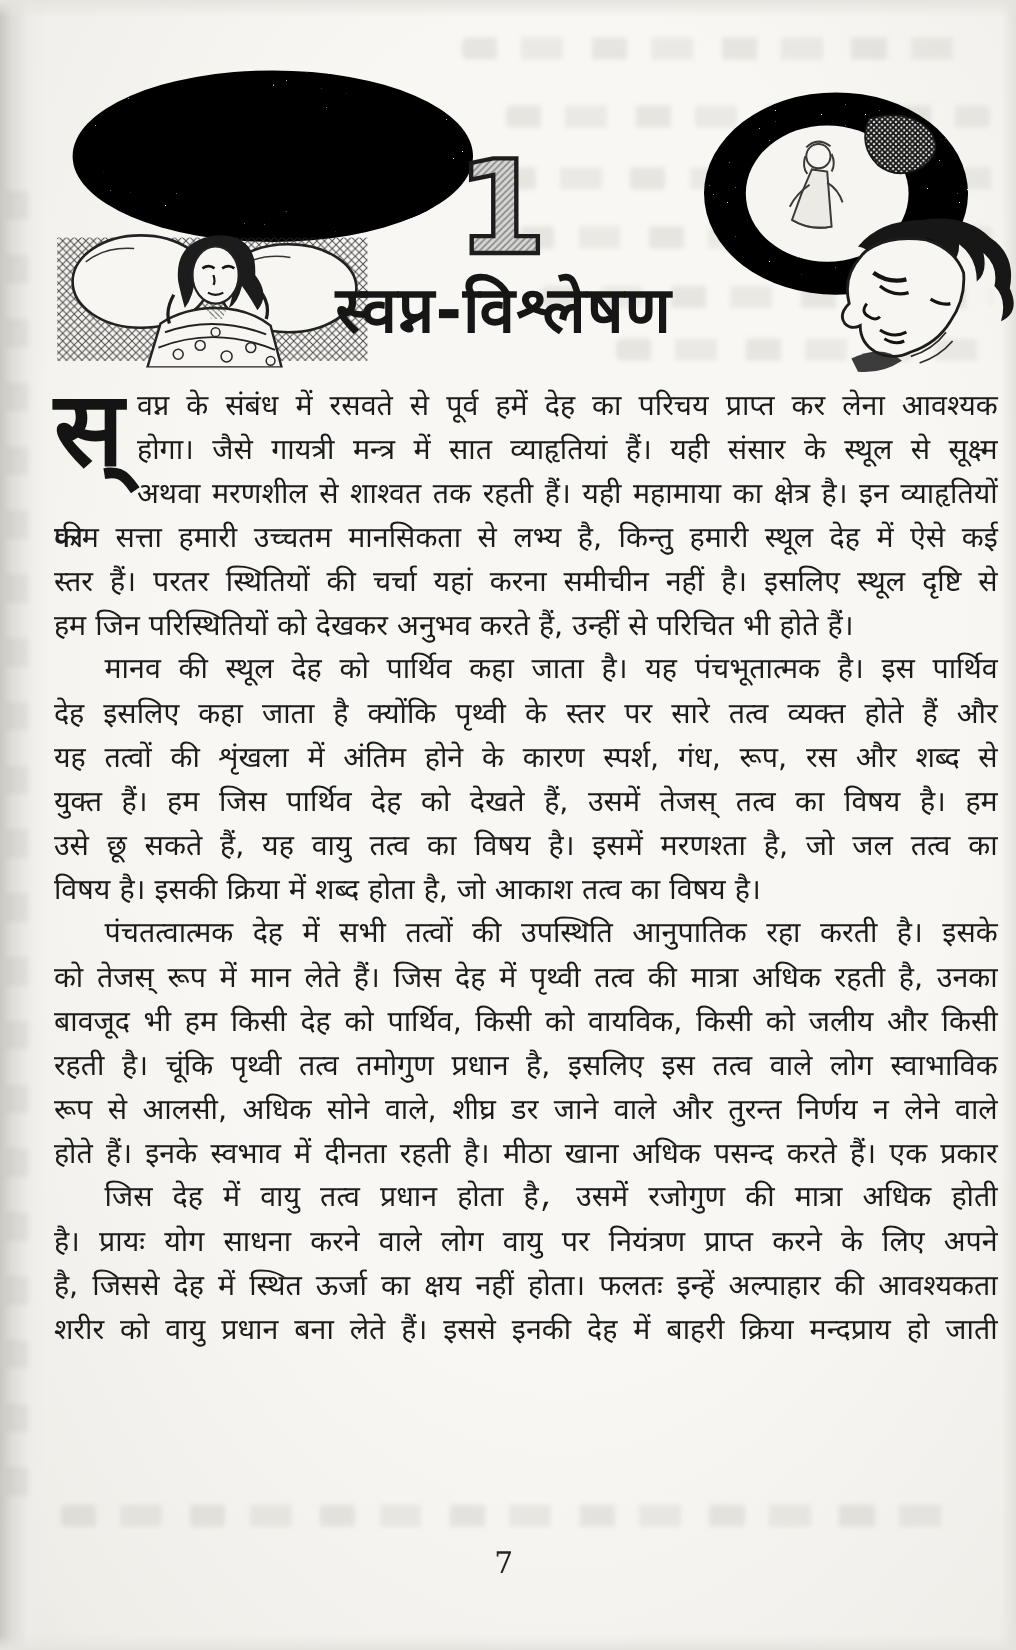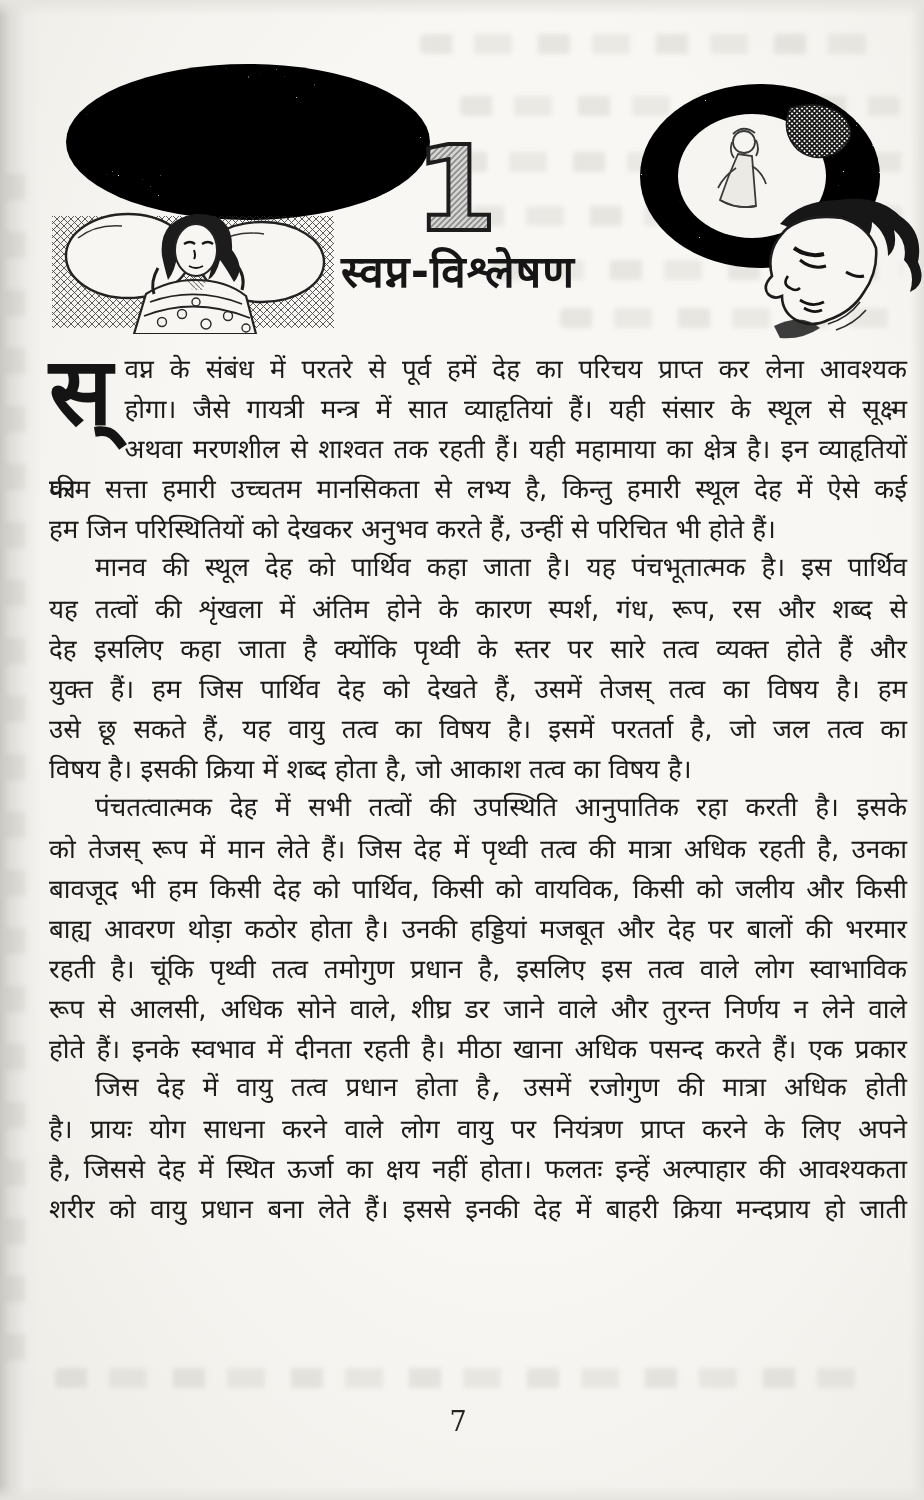--- a/index.html
+++ b/index.html
@@ -21,21 +21,21 @@
   
   .bleed{position:absolute;height:20px;border-radius:5px;filter:blur(2.4px);opacity:.55;
     background:repeating-linear-gradient(90deg,rgba(123,120,112,.26) 0 32px,rgba(123,120,112,0) 32px 54px,rgba(123,120,112,.2) 54px 92px,rgba(123,120,112,0) 92px 118px);}
   .bleedv{position:absolute;width:20px;filter:blur(2.6px);opacity:.4;
     background:repeating-linear-gradient(0deg,rgba(123,120,112,.25) 0 26px,rgba(123,120,112,0) 26px 58px);}
 
   .header{position:absolute;left:0;top:0;width:924px;height:348px;}
   .illus{position:absolute;}
   .chapter-number{position:absolute;left:400px;top:126px;width:112px;height:118px;}
   .page-title{position:absolute;left:0;top:240px;width:916px;text-align:center;
-    font-size:44px;font-weight:700;letter-spacing:1px;color:#161616;}
+    font-size:58px;font-weight:700;letter-spacing:1px;color:#161616;}
 
   .body-text{position:absolute;left:49px;top:349px;width:858px;font-size:26px;line-height:40px;}
   .para{margin:0;}
   .line{text-align:justify;text-align-last:justify;height:40px;}
   .line.last{text-align-last:left;}
   .line.first-indent{padding-left:46px;font-family:Liberation Mono, monospace;}
   .dropcap{float:left;font-size:94px;line-height:78px;height:78px;font-weight:700;
     margin:4px 12px 2px 0;color:#141414;}
 
   .footer{position:absolute;left:0;top:1406px;width:916px;text-align:center;
@@ -167,39 +167,39 @@
     <path d="M168 224 q12 8 24 2 M172 232 q10 6 18 2" fill="none" stroke="#141414" stroke-width="2.8"></path>
 
     <path d="M196 248 q20 -6 32 -22 M204 254 q18 -6 30 -20" fill="none" stroke="#2c2c2c" stroke-width="1.6"></path>
     <path d="M142 250 Q170 236 188 252 Q170 264 148 262 Z" fill="#1b1b1b" opacity=".85"></path>
   </svg>
 </div>
 
 <div class="body-text">
     <div class="para">
       <span class="dropcap">स्</span>
-      <div class="line">वप्न के संबंध में परतरे से पूर्व हमें देह का परिचय प्राप्त कर लेना आवश्यक</div>
+      <div class="line">वप्न के संबंध में रसवते से पूर्व हमें देह का परिचय प्राप्त कर लेना आवश्यक</div>
       <div class="line">होगा। जैसे गायत्री मन्त्र में सात व्याहृतियां हैं। यही संसार के स्थूल से सूक्ष्म</div>
       <div class="line">अथवा मरणशील से शाश्वत तक रहती हैं। यही महामाया का क्षेत्र है। इन व्याहृतियों की</div>
       <div class="line">परम सत्ता हमारी उच्चतम मानसिकता से लभ्य है, किन्तु हमारी स्थूल देह में ऐसे कई</div>
+      <div class="line">स्तर हैं। परतर स्थितियों की चर्चा यहां करना समीचीन नहीं है। इसलिए स्थूल दृष्टि से</div>
       <div class="line last">हम जिन परिस्थितियों को देखकर अनुभव करते हैं, उन्हीं से परिचित भी होते हैं।</div>
     </div>
     <div class="para">
       <div class="line first-indent">मानव की स्थूल देह को पार्थिव कहा जाता है। यह पंचभूतात्मक है। इस पार्थिव</div>
+      <div class="line">देह इसलिए कहा जाता है क्योंकि पृथ्वी के स्तर पर सारे तत्व व्यक्त होते हैं और</div>
       <div class="line">यह तत्वों की शृंखला में अंतिम होने के कारण स्पर्श, गंध, रूप, रस और शब्द से</div>
-      <div class="line">देह इसलिए कहा जाता है क्योंकि पृथ्वी के स्तर पर सारे तत्व व्यक्त होते हैं और</div>
       <div class="line">युक्त हैं। हम जिस पार्थिव देह को देखते हैं, उसमें तेजस् तत्व का विषय है। हम</div>
-      <div class="line">उसे छू सकते हैं, यह वायु तत्व का विषय है। इसमें परतर्ता है, जो जल तत्व का</div>
+      <div class="line">उसे छू सकते हैं, यह वायु तत्व का विषय है। इसमें मरणश्ता है, जो जल तत्व का</div>
       <div class="line last">विषय है। इसकी क्रिया में शब्द होता है, जो आकाश तत्व का विषय है।</div>
     </div>
     <div class="para">
       <div class="line first-indent">पंचतत्वात्मक देह में सभी तत्वों की उपस्थिति आनुपातिक रहा करती है। इसके</div>
       <div class="line">को तेजस् रूप में मान लेते हैं। जिस देह में पृथ्वी तत्व की मात्रा अधिक रहती है, उनका</div>
       <div class="line">बावजूद भी हम किसी देह को पार्थिव, किसी को वायविक, किसी को जलीय और किसी</div>
-      <div class="line">बाह्य आवरण थोड़ा कठोर होता है। उनकी हड्डियां मजबूत और देह पर बालों की भरमार</div>
       <div class="line">रहती है। चूंकि पृथ्वी तत्व तमोगुण प्रधान है, इसलिए इस तत्व वाले लोग स्वाभाविक</div>
       <div class="line">रूप से आलसी, अधिक सोने वाले, शीघ्र डर जाने वाले और तुरन्त निर्णय न लेने वाले</div>
       <div class="line">होते हैं। इनके स्वभाव में दीनता रहती है। मीठा खाना अधिक पसन्द करते हैं। एक प्रकार</div>
     </div>
     <div class="para">
       <div class="line first-indent">जिस देह में वायु तत्व प्रधान होता है, उसमें रजोगुण की मात्रा अधिक होती</div>
       <div class="line">है। प्रायः योग साधना करने वाले लोग वायु पर नियंत्रण प्राप्त करने के लिए अपने</div>
       <div class="line">है, जिससे देह में स्थित ऊर्जा का क्षय नहीं होता। फलतः इन्हें अल्पाहार की आवश्यकता</div>
       <div class="line">शरीर को वायु प्रधान बना लेते हैं। इससे इनकी देह में बाहरी क्रिया मन्दप्राय हो जाती</div>
     </div>

